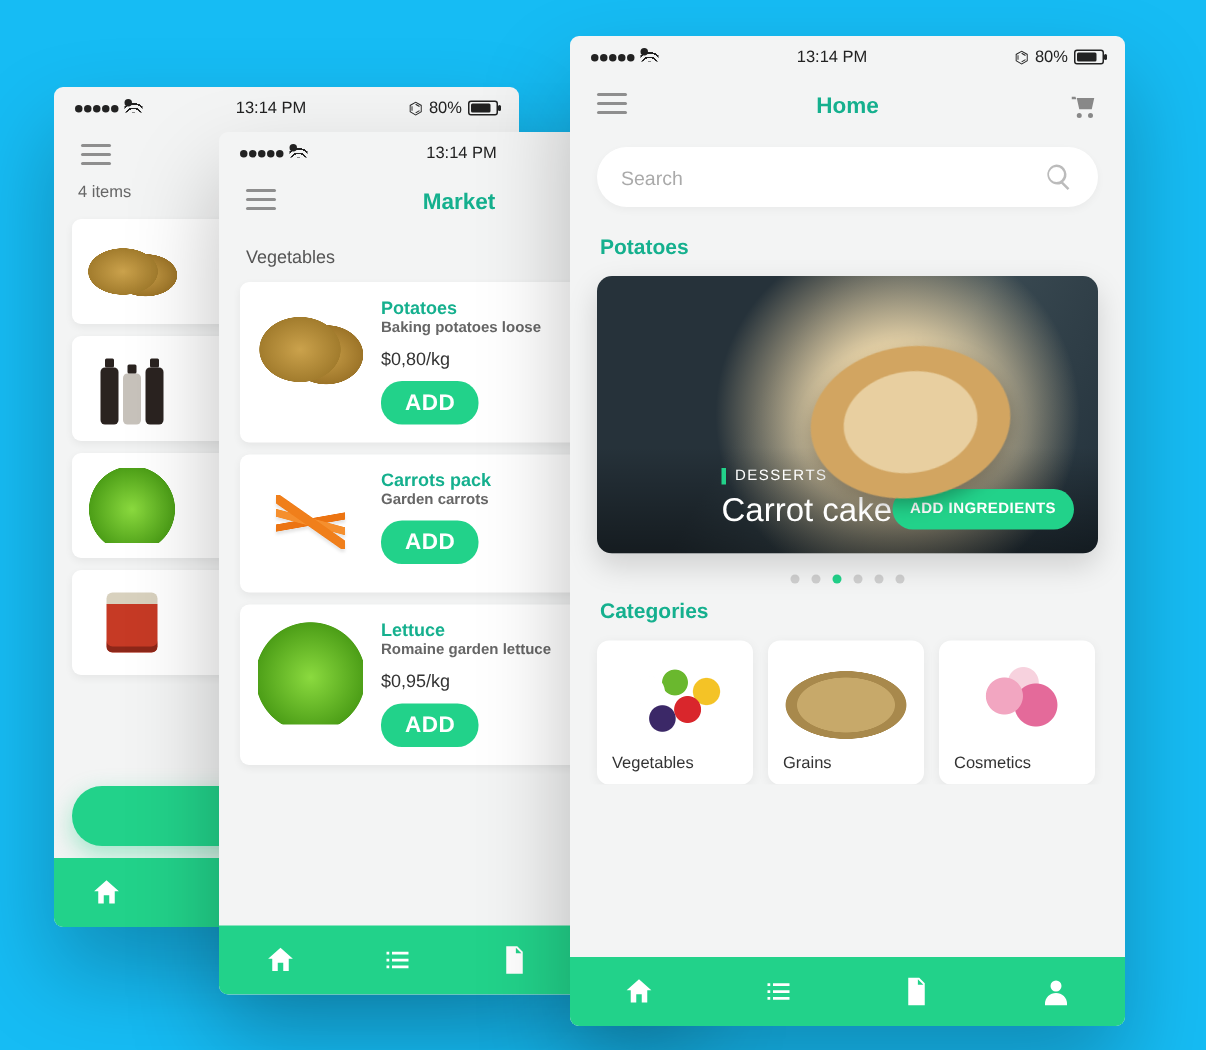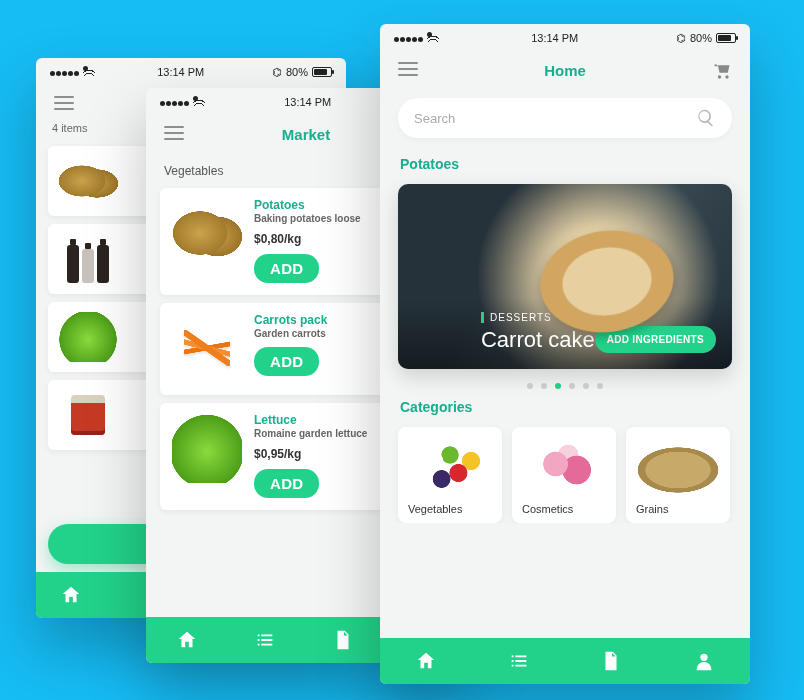--- a/index.html
+++ b/index.html
@@ -86,21 +86,21 @@
              box-shadow:0 6px 16px rgba(34,210,138,0.4);}
 
   
   .sectionLabel{ padding:10px 18px 2px; font-size:12px; color:#555; }
   .prod { background:#fff; margin:8px 14px; border-radius:6px; padding:10px 12px 12px;
           box-shadow:0 2px 6px rgba(0,0,0,0.06); display:flex; gap:12px; }
   .prod .thumb{width:70px;height:70px;}
   .prod .info{flex:1;}
   .pname{color:#15b08e;font-weight:600;font-size:12px;}
   .pdesc{font-size:10px;color:#666;margin-top:1px;font-weight:bold;}
-  .pprice{font-size:12px;font-weight:700;margin-top:8px;}
+  .pprice{font-size:12px;font-weight:400;margin-top:8px;}
   .prow{display:flex;align-items:center;gap:8px;margin-top:8px;}
   .addBtn{background:#22D28A;color:#fff;font-size:15px;font-weight:700;
           padding:6px 16px;border-radius:14px;letter-spacing:0.3px;}
   .stepper{display:flex;align-items:center;gap:5px;margin-left:auto;color:#15b08e;}
   .circ{width:16px;height:16px;border:1.5px solid #15b08e;border-radius:50%;
         display:flex;align-items:center;justify-content:center;font-size:11px;
         line-height:1;}
   .stepper .num{font-size:12px;color:#444;}
 
   
@@ -353,27 +353,27 @@
     <span></span>
   </div>
 
   <div class="section-h">Categories</div>
   <div class="cats">
     <div class="cat">
       <div class="thumb veg"></div>
       <div class="catname">Vegetables</div>
     </div>
     <div class="cat">
+      <div class="thumb grains"></div>
+      <div class="catname">Grains</div>
+    </div>
+    <div class="cat">
       <div class="thumb cosm"></div>
       <div class="catname">Cosmetics</div>
     </div>
-    <div class="cat">
-      <div class="thumb grains"></div>
-      <div class="catname">Grains</div>
-    </div>
   </div>
 
   <div class="tabbar">
     <span class="icon">
         <svg viewBox="0 0 24 24">
           <path d="M12 3l9 8h-3v9h-4v-6H10v6H6v-9H3z"></path>
         </svg>
       </span>
     <span class="icon">
         <svg viewBox="0 0 24 24">

